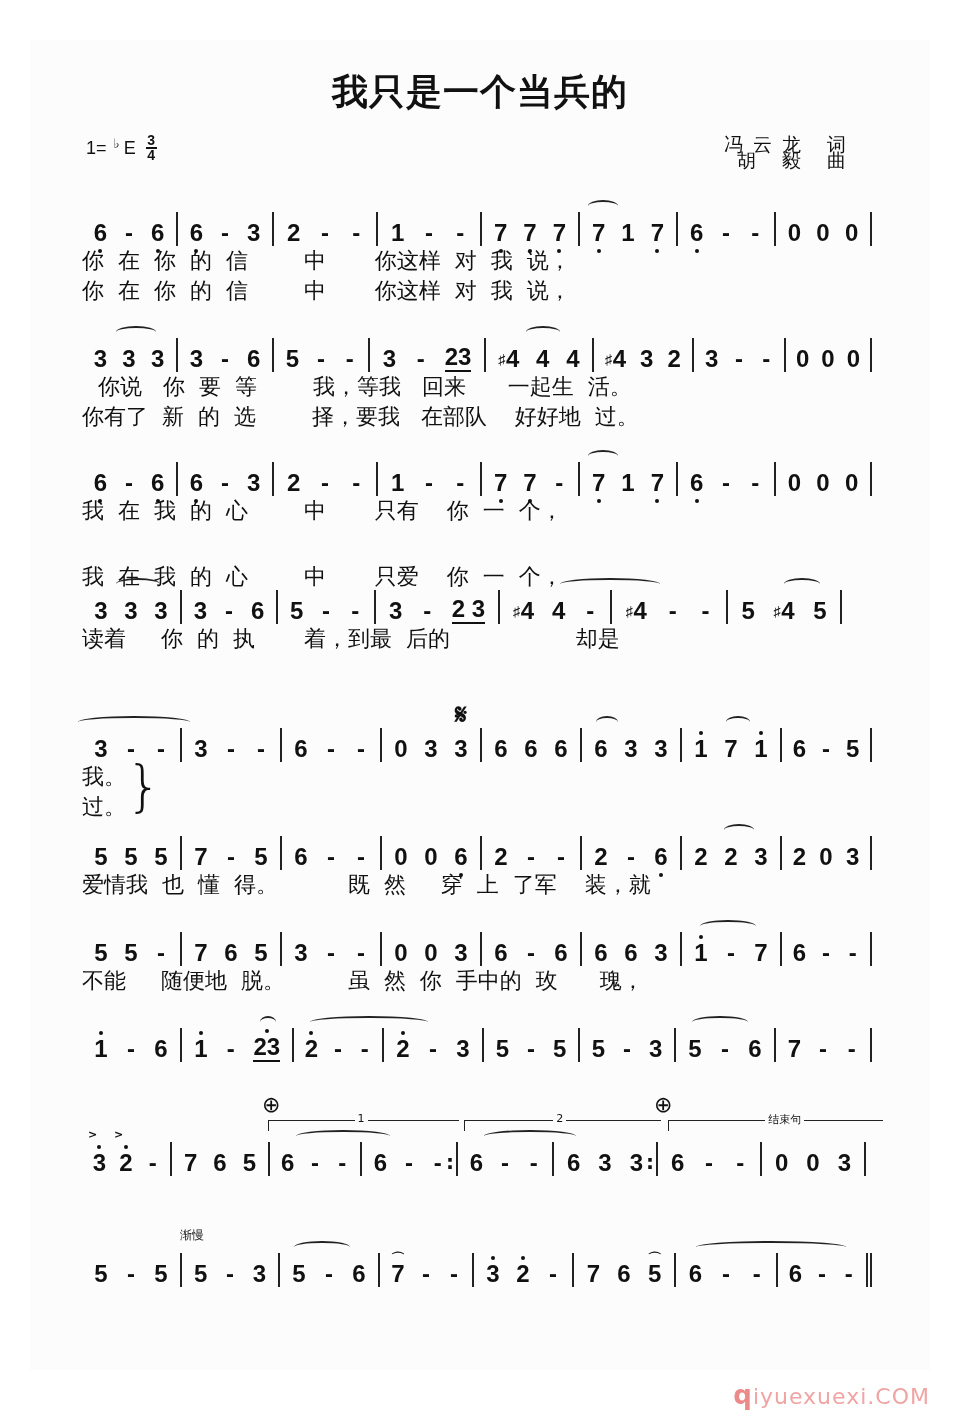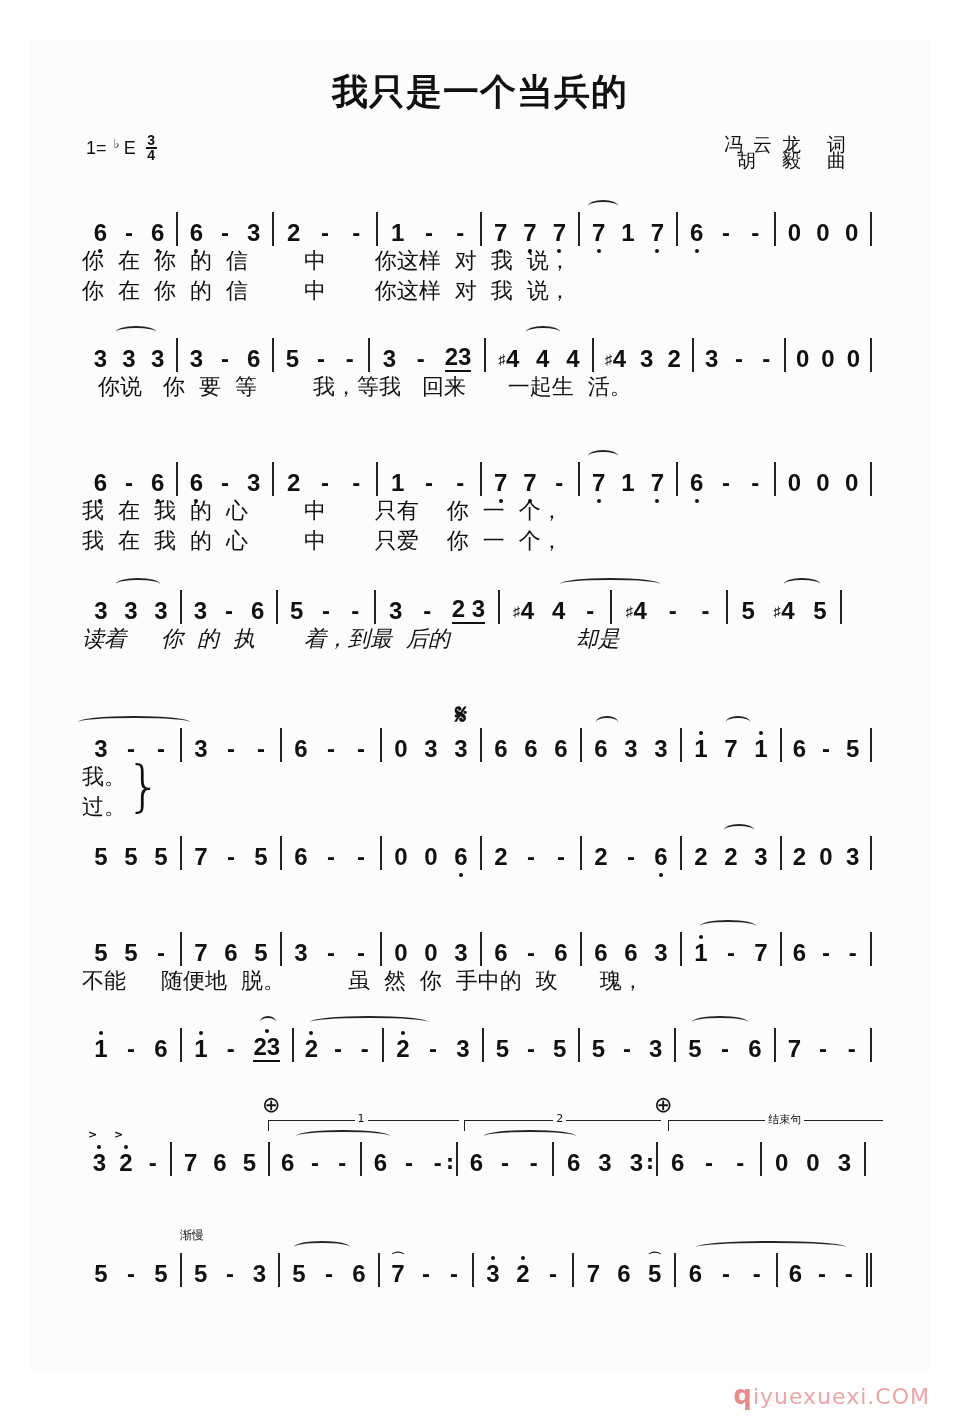--- a/index.html
+++ b/index.html
@@ -142,20 +142,21 @@
           <span class="note"><span>-</span></span>
           <span class="note"><span>-</span></span>
         </div>
         <div class="measure" style="width: 86px;">
           <span class="note"><span>0</span></span>
           <span class="note"><span>0</span></span>
           <span class="note"><span>0</span></span>
         </div>
       </div>
       <div class="lyr"><span style="left: 16px;">你说   你  要  等        我，等我   回来      一起生  活。</span></div>
+      <div class="lyr"><span style="left: 0px;">你有了  新  的  选        择，要我   在部队    好好地  过。</span></div>
     </div>
     <div class="row" style="top: 462px;">
       <div class="notes">
         <div class="measure" style="width: 96px;">
           <span class="note low"><span>6</span></span>
           <span class="note"><span>-</span></span>
           <span class="note low"><span>6</span></span>
         </div>
         <div class="measure" style="width: 96px;">
           <span class="note low"><span>6</span></span>
@@ -188,21 +189,21 @@
           <span class="note"><span>-</span></span>
           <span class="note"><span>-</span></span>
         </div>
         <div class="measure" style="width: 96px;">
           <span class="note"><span>0</span></span>
           <span class="note"><span>0</span></span>
           <span class="note"><span>0</span></span>
         </div>
       </div>
       <div class="lyr"><span style="left: 0px;">我  在  我  的  心        中       只有    你  一  个，</span></div>
-      <div class="lyr"><span style="left: 0px;">我  在  我  的  心        中       只爱    你  一  个，</span></div>
+      <div class="lyr"><span style="left: 0px; margin-top: 36px;">我  在  我  的  心        中       只爱    你  一  个，</span></div>
     </div>
     <div class="row" style="top: 590px;">
       <div class="notes">
         <div class="measure" style="width: 100px;">
           <span class="note"><span>3</span></span>
           <span class="note"><span>3</span></span>
           <span class="note"><span>3</span></span>
           <div class="slur" style="left: 34px; width: 44px;"></div>
         </div>
         <div class="measure" style="width: 96px;">
@@ -231,21 +232,21 @@
           <span class="note"><span>-</span></span>
           <span class="note"><span>-</span></span>
         </div>
         <div class="measure" style="width: 114px;">
           <span class="note"><span>5</span></span>
           <span class="note"><span class="sharp">♯</span><span>4</span></span>
           <span class="note"><span>5</span></span>
           <div class="slur" style="left: 56px; width: 36px;"></div>
         </div>
       </div>
-      <div class="lyr"><span style="left: 0px; font-style: italic;">读着     你  的  执       着，到最  后的                  却是</span></div>
+      <div class="lyr"><span style="left: 0px;">读着     你  的  执       着，到最  后的                  却是</span></div>
     </div>
     <div class="row" style="top: 728px;">
       <div class="notes">
         <div class="measure" style="width: 100px;">
           <span class="note"><span>3</span></span>
           <span class="note"><span>-</span></span>
           <span class="note"><span>-</span></span>
           <div class="slur" style="left: -4px; width: 112px;"></div>
         </div>
         <div class="measure" style="width: 100px;">
@@ -326,20 +327,21 @@
           <span class="note"><span>2</span></span>
           <span class="note"><span>3</span></span>
           <div class="slur" style="left: 42px; width: 30px;"></div>
         </div>
         <div class="measure" style="width: 90px;">
           <span class="note"><span>2</span></span>
           <span class="note"><span>0</span></span>
           <span class="note"><span>3</span></span>
         </div>
       </div>
+      <div class="lyr"><span style="left: 0px;">爱情我  也  懂  得。          既  然     穿  上  了军    装，就</span></div>
     </div>
     <div class="row" style="top: 932px;">
       <div class="notes">
         <div class="measure" style="width: 100px;">
           <span class="note"><span>5</span></span>
           <span class="note"><span>5</span></span>
           <span class="note"><span>-</span></span>
         </div>
         <div class="measure" style="width: 100px;">
           <span class="note"><span>7</span></span>

